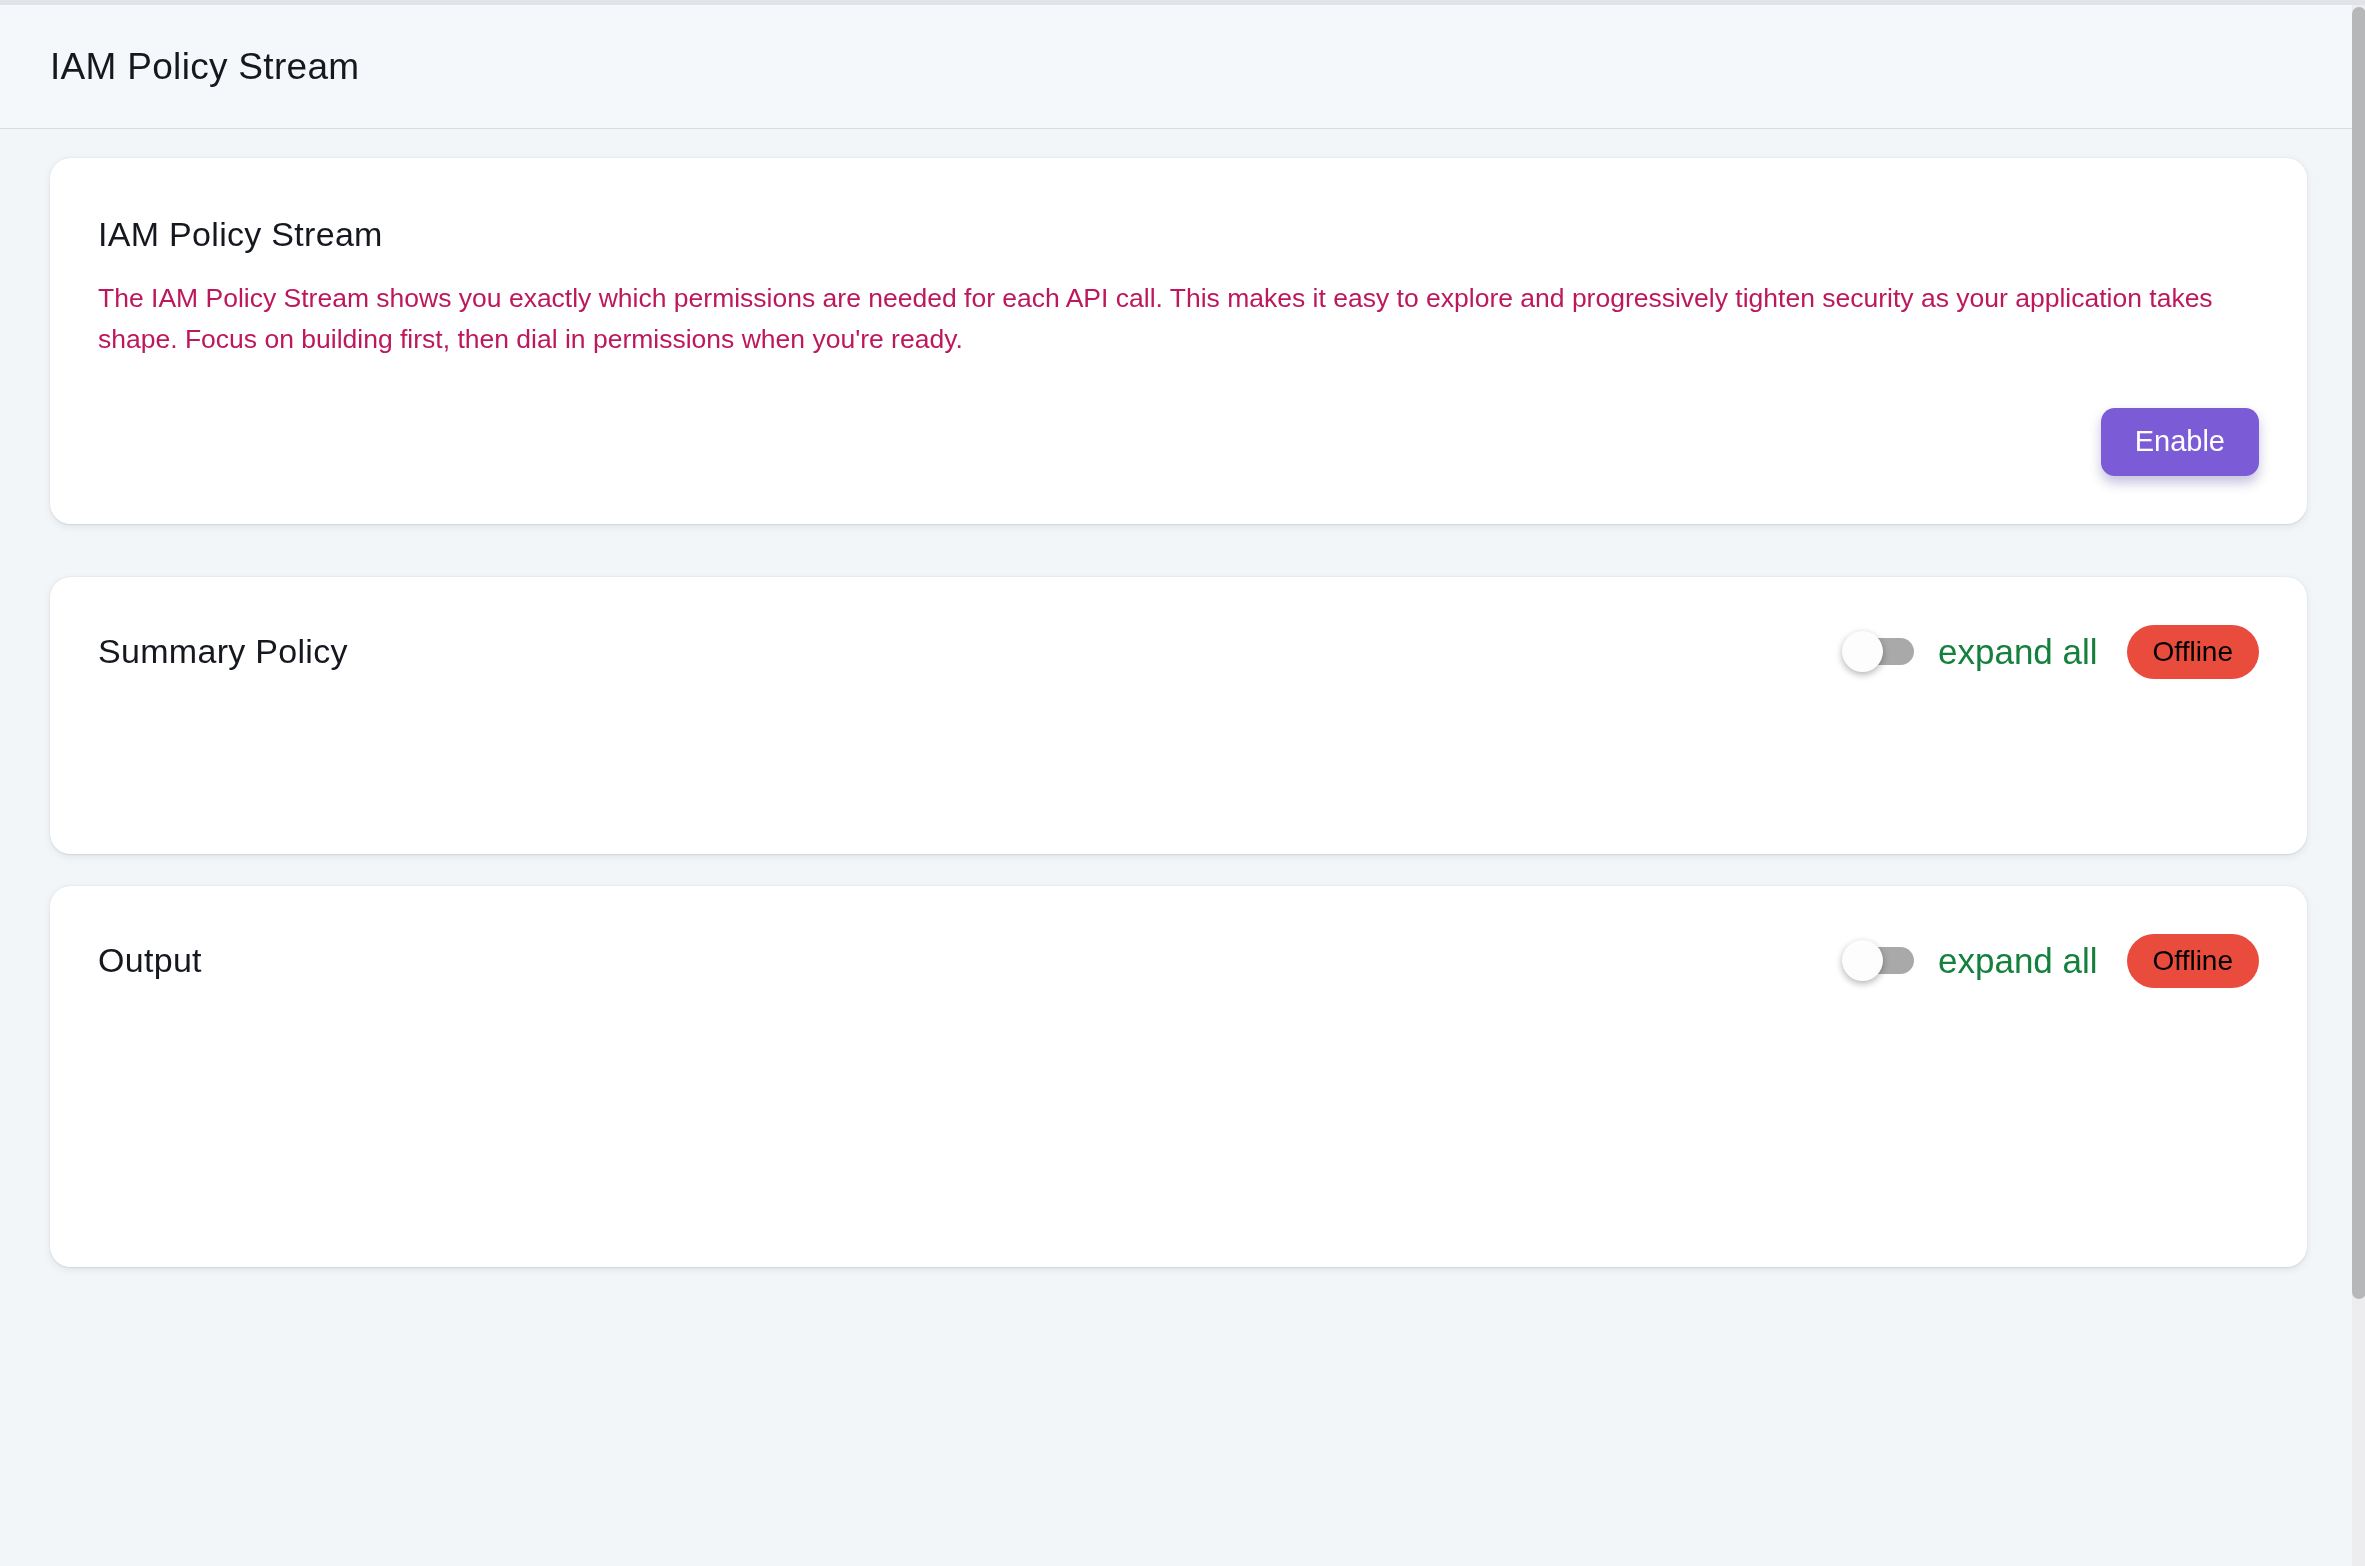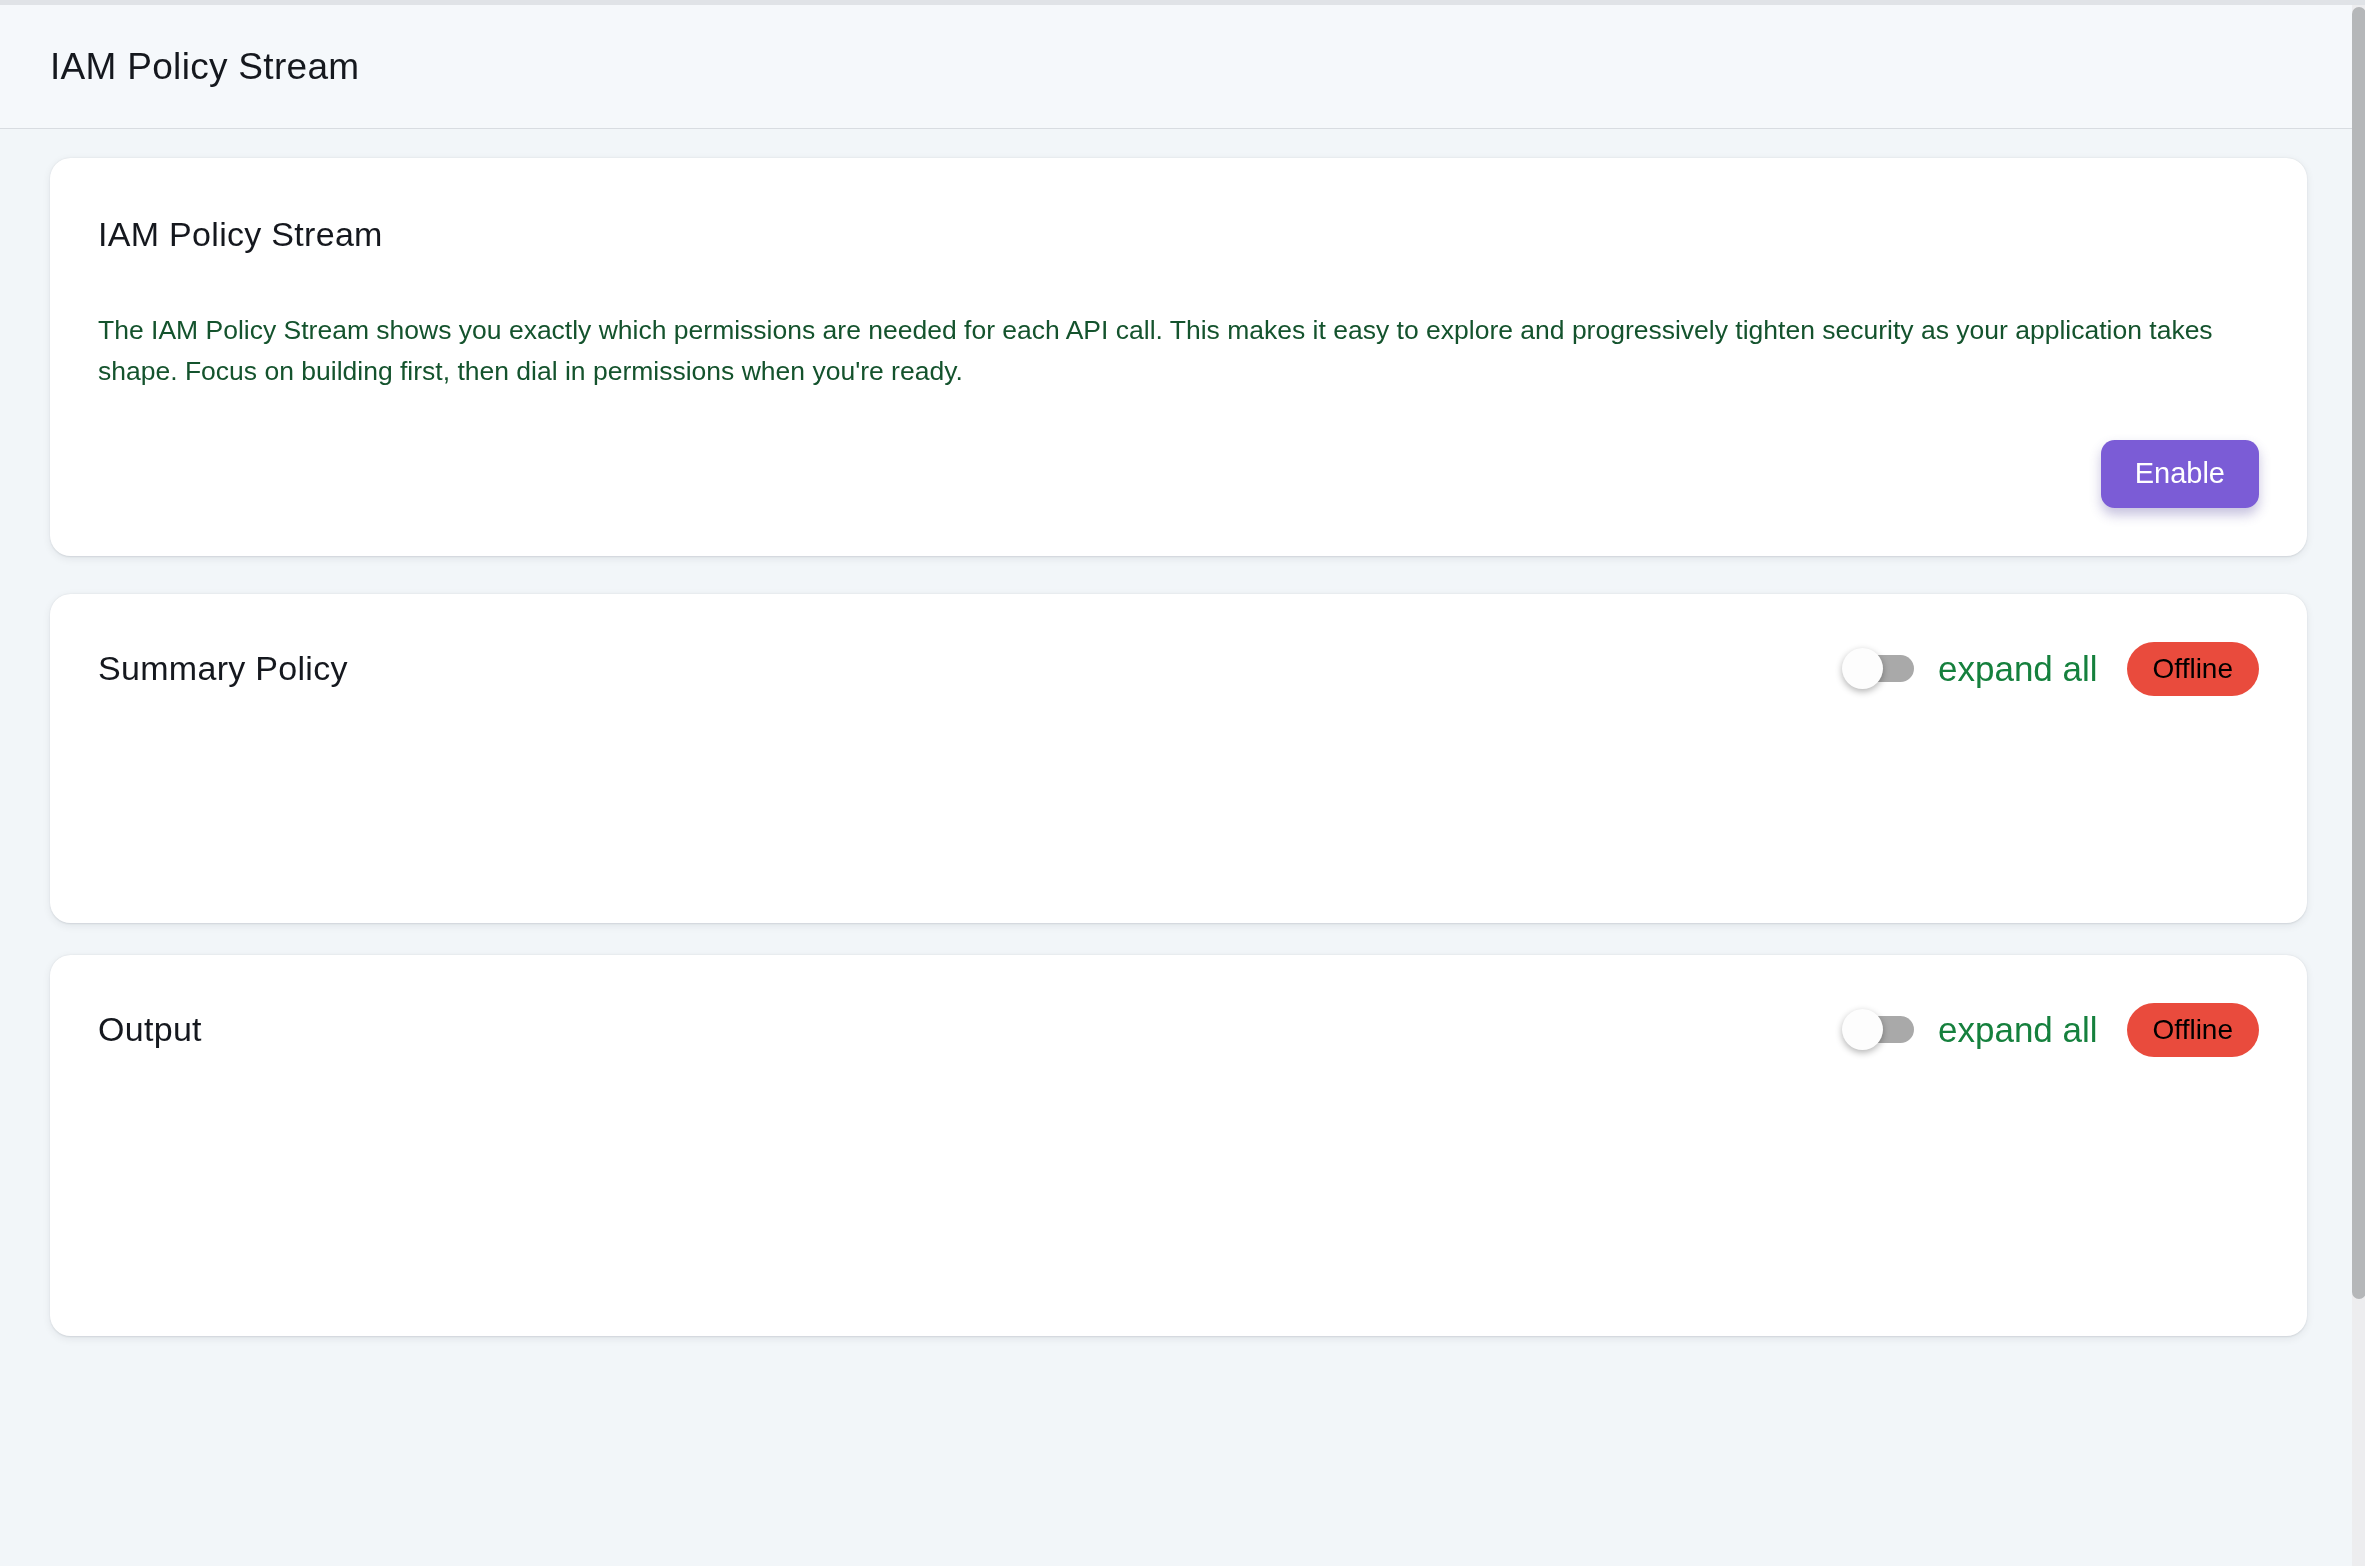--- a/index.html
+++ b/index.html
@@ -72,24 +72,24 @@
     font-size: 34px;
     font-weight: 400;
     color: #15181e;
     letter-spacing: 0.3px;
   }
 
   
   .intro-card { margin-top: 27px; }
   .intro-card h2 { margin-top: 8.5px; }
   .intro-card p {
-    margin: 56px 0 0 0;
+    margin: 24px 0 0 0;
     font-size: 26.5px;
     line-height: 1.55;
-    color: #14532d;
+    color: #be185d;
     max-width: 2161px;
   }
   .btn-row {
     display: flex;
     justify-content: flex-end;
     margin-top: 48px;
     align-items: center;
   }
   .enable-btn {
     min-width: 144px;
@@ -99,21 +99,21 @@
     border-radius: 13.7px;
     background: #7b5cd6;
     color: #ffffff;
     font-family: "Liberation Sans", sans-serif;
     font-size: 29px;
     cursor: pointer;
     box-shadow: 0 6.8px 12px rgba(70,55,150,0.30);
   }
 
   
-  .summary-card { margin-top: 38px; height: 329px; }
+  .summary-card { margin-top: 53px; height: 277px; }
   .output-card  { margin-top: 32px; min-height: 381px; text-align: right; }
 
   .card-row {
     display: flex;
     align-items: center;
     justify-content: space-between;
   }
   .controls {
     display: flex;
     align-items: center;

